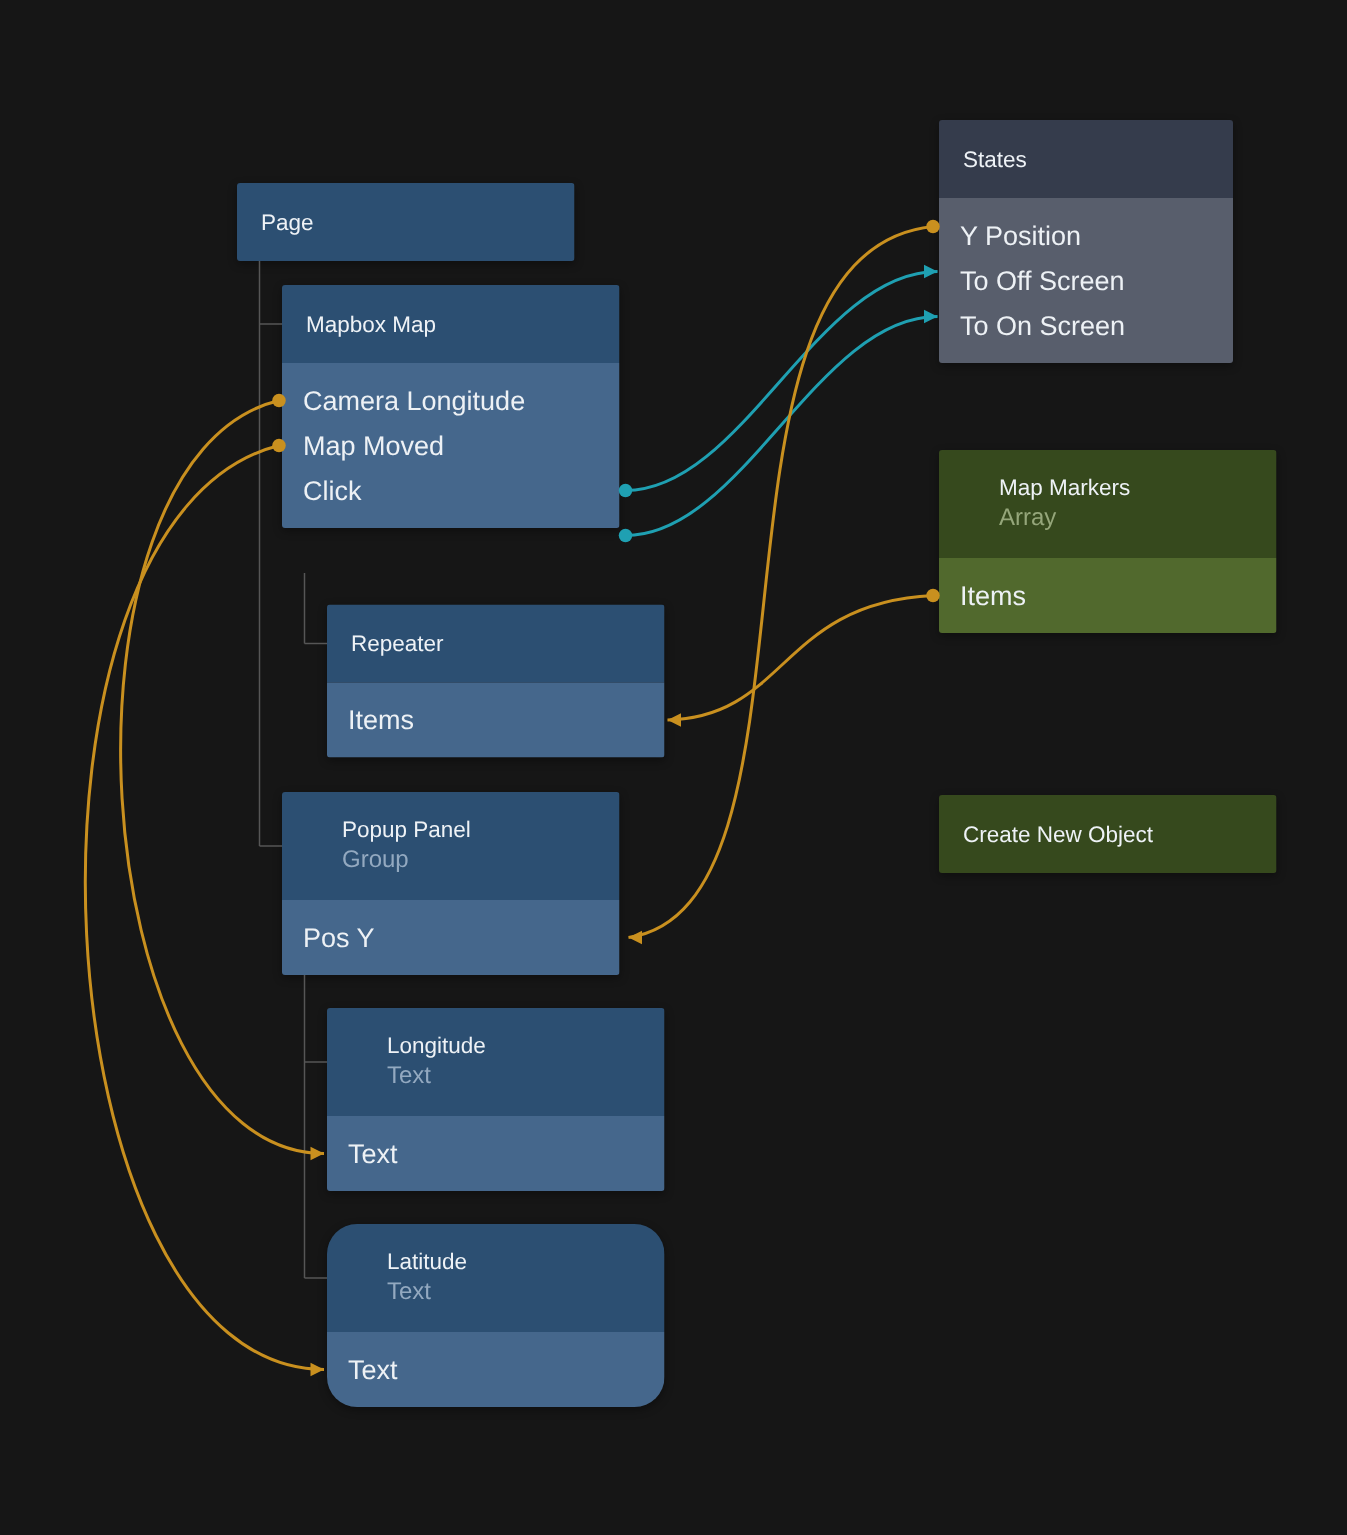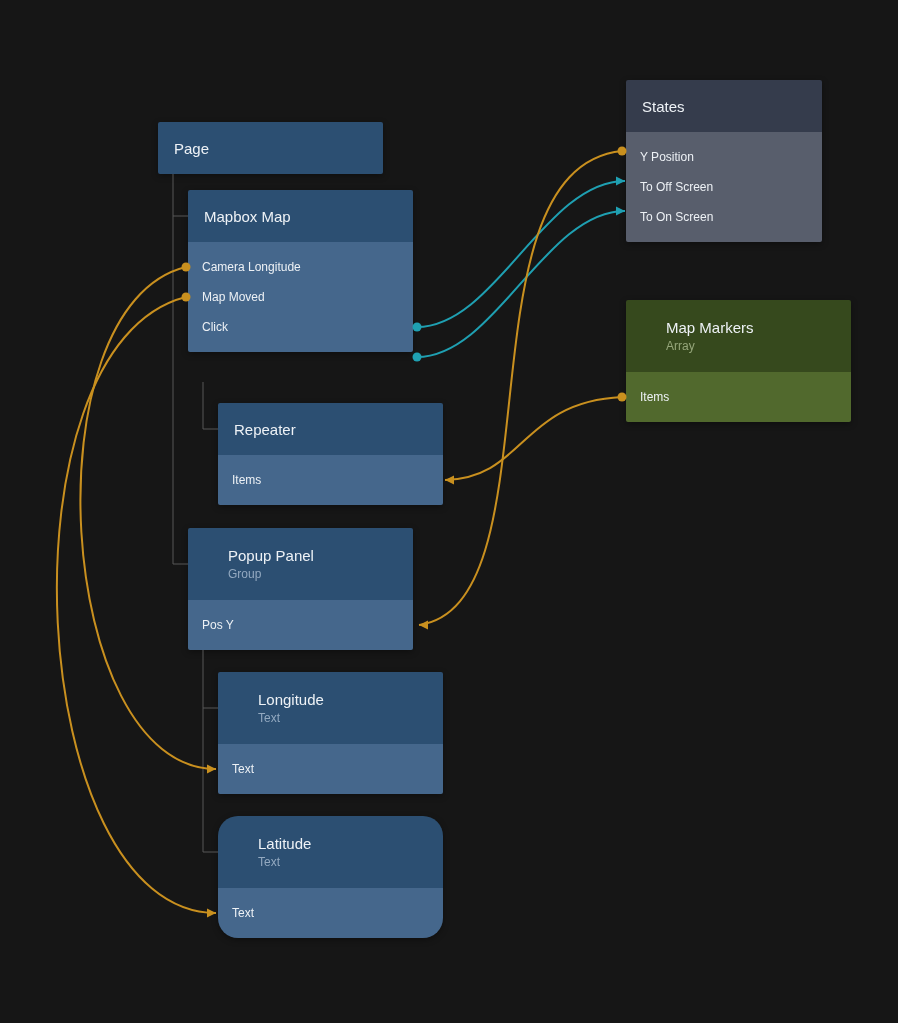--- a/index.html
+++ b/index.html
@@ -3,23 +3,23 @@
 <meta charset="utf-8">
 <style>
   * { margin:0; padding:0; box-sizing:border-box; }
   body { background:#161616; font-family:"Liberation Sans", sans-serif; }
   #canvas { position:relative; width:898px; height:1023px; overflow:hidden; background:var(--canvas-bg,#161616); }
   #nodes { position:absolute; left:0; top:0; width:100%; height:100%; }
   .node { position:absolute; border-radius:2px; overflow:hidden; box-shadow:0 2px 6px rgba(0,0,0,0.35); }
   .node-header { display:flex; flex-direction:column; justify-content:center; height:52px; padding:0 16px; }
   .node-header.has-subtitle { height:72px;padding-left:40px; }
   .node-title { font-size:15px; color:var(--title-text); white-space:nowrap; }
-  .node-subtitle { font-size:12px; margin-top:3px; white-space:nowrap; }
+  .node-subtitle { font-size:16px; margin-top:3px; white-space:nowrap; }
   .node-body { padding:10px 0; }
-  .node-row { height:30px; line-height:30px; font-size:12px; color:var(--row-text); padding:0 14px; white-space:nowrap; }
+  .node-row { height:30px; line-height:30px; font-size:18px; color:var(--row-text); padding:0 14px; white-space:nowrap; }
   .node-row.right { text-align:left; }
   .theme-blue .node-header { background:var(--blue-header); }
   .theme-blue .node-body { background:var(--blue-body); }
   .theme-blue .node-subtitle { color:var(--subtitle-blue-text); }
   .theme-slate .node-header { background:var(--slate-header); }
   .theme-slate .node-body { background:var(--slate-body); }
   .theme-green .node-header { background:var(--green-header); }
   .theme-green .node-body { background:var(--green-body); }
   .theme-green .node-subtitle { color:var(--subtitle-green-text); }
   #wires { position:absolute; left:0; top:0; pointer-events:none; }
@@ -91,20 +91,25 @@
       </div>
       <div class="node theme-green" style="left: 626px; top: 300px; width: 225px;">
         <div class="node-header has-subtitle">
           <div class="node-title">Map Markers</div>
           <div class="node-subtitle">Array</div>
         </div>
         <div class="node-body">
           <div class="node-row left">Items</div>
         </div>
       </div>
+      <div class="node theme-green" style="left: 626px; top: 530px; width: 225px;">
+        <div class="node-header">
+          <div class="node-title">Create New Object</div>
+        </div>
+      </div>
     </div>
   <svg id="wires" width="898" height="1023" viewBox="0 0 898 1023">
       <line x1="173" y1="174" x2="173" y2="564" stroke="#565656" stroke-width="1"></line>
       <line x1="173" y1="216" x2="188" y2="216" stroke="#565656" stroke-width="1"></line>
       <line x1="173" y1="564" x2="188" y2="564" stroke="#565656" stroke-width="1"></line>
       <line x1="203" y1="382" x2="203" y2="429" stroke="#565656" stroke-width="1"></line>
       <line x1="203" y1="429" x2="218" y2="429" stroke="#565656" stroke-width="1"></line>
       <line x1="203" y1="650" x2="203" y2="852" stroke="#565656" stroke-width="1"></line>
       <line x1="203" y1="708" x2="218" y2="708" stroke="#565656" stroke-width="1"></line>
       <line x1="203" y1="852" x2="218" y2="852" stroke="#565656" stroke-width="1"></line>

